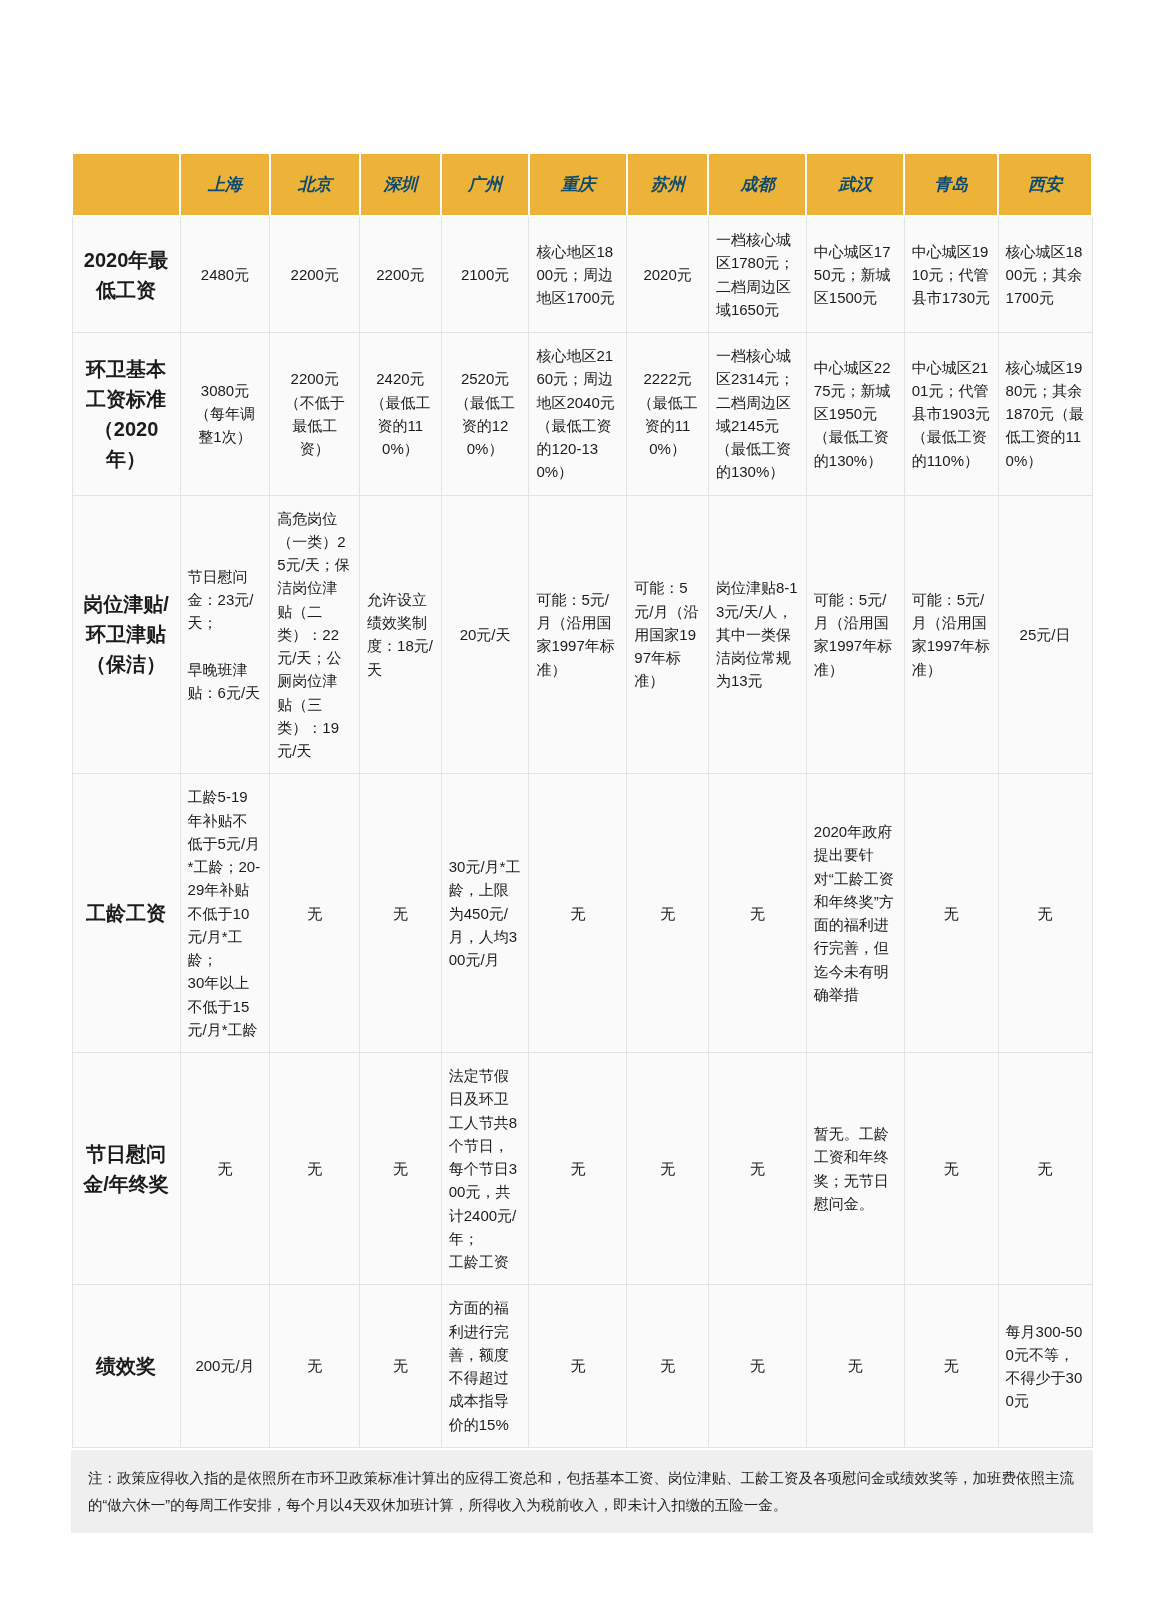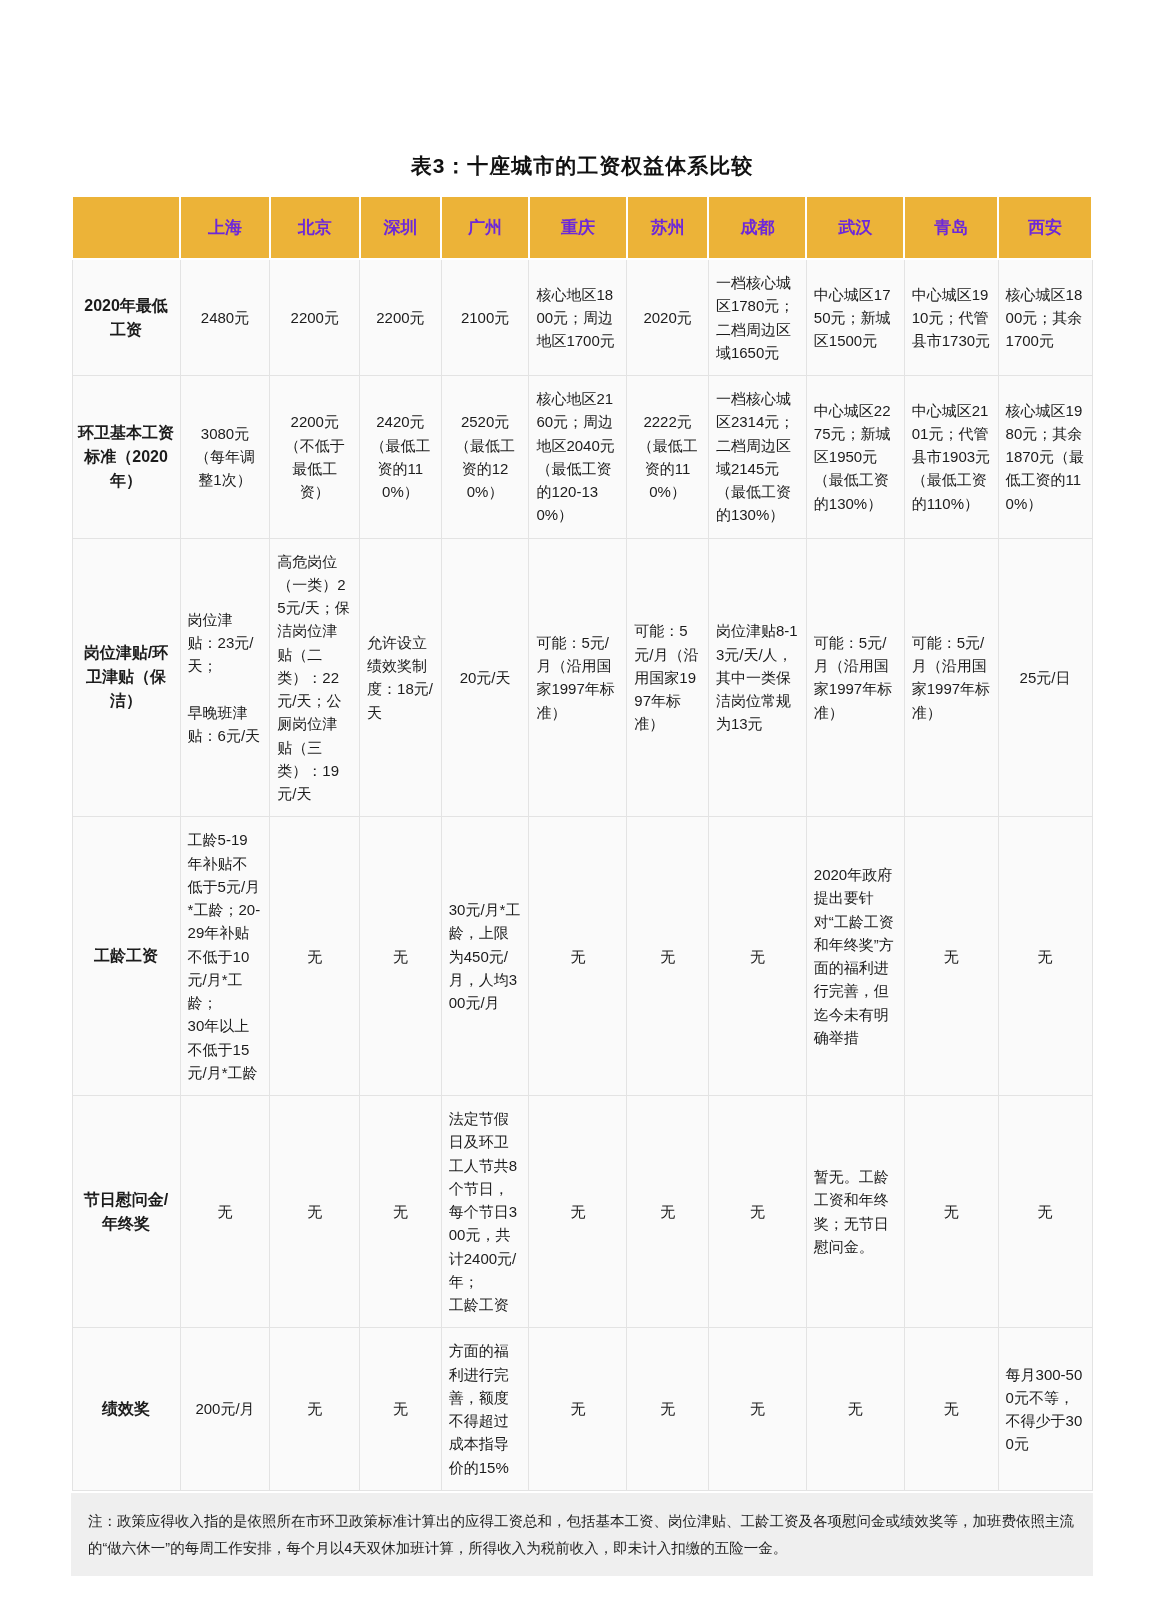--- a/index.html
+++ b/index.html
@@ -4,40 +4,39 @@
 <style>
   :root { --header-bg:#ECB338; --note-bg:#EFEFEF; }
   * { margin:0; padding:0; box-sizing:border-box; }
   html,body { background:#fff; }
   body { font-family:"Liberation Sans","DejaVu Sans",sans-serif; color:#1b1b1b; }
   .page { width:1164px; min-height:1600px; margin:0 auto; background:#fff; padding:152px 71px 40px; }
   .title { font-size:21px; font-weight:bold; text-align:center; letter-spacing:1px; margin-bottom:15px; color:#111; }
   table.cmp { width:100%; border-collapse:collapse; table-layout:fixed; }
   thead th {
     background:var(--header-bg); border:2px solid #fff;
-    font-size:17px; font-weight:bold; padding:19px 3px; color:#6d28d9;
+    font-size:17px; font-weight:bold; padding:19px 3px; color:#0c4a6e;font-style:italic;
   }
   tbody th, tbody td {
     border:1px solid #e3e3e3; background:#fafafa;
     padding:11px 7px; vertical-align:middle; text-align:center;
     font-size:15px; line-height:1.55; white-space:pre-line; word-break:break-all;
   }
-  tbody th { font-weight:bold; font-size:16px; line-height:1.5; padding:11px 5px; }
+  tbody th { font-weight:bold; font-size:20px; line-height:1.5; padding:11px 5px; }
   tbody td.left { text-align:left; }
   .note {
     background:var(--note-bg); margin-top:2px; padding:15px 17px;
     font-size:14.5px; line-height:1.85; color:#1f1f1f; text-align:left;
   }
 </style>
 </head>
 <body>
 
 <div class="page">
 
-  <div class="title">表3：十座城市的工资权益体系比较</div>
 
   <table class="cmp">
     <colgroup>
       <col style="width:10.6%">
         <col style="width:8.8%">
         <col style="width:8.8%">
         <col style="width:8.0%">
       <col style="width:8.6%">
         <col style="width:9.6%">
         <col style="width:8.0%">
@@ -88,21 +87,21 @@
         <td class="left">核心地区2160元；周边地区2040元（最低工资的120-130%）</td>
         <td>2222元
 （最低工资的110%）</td>
         <td class="left">一档核心城区2314元；二档周边区域2145元（最低工资的130%）</td>
         <td class="left">中心城区2275元；新城区1950元（最低工资的130%）</td>
         <td class="left">中心城区2101元；代管县市1903元（最低工资的110%）</td>
         <td class="left">核心城区1980元；其余1870元（最低工资的110%）</td>
       </tr>
       <tr>
         <th>岗位津贴/环卫津贴（保洁）</th>
-        <td class="left">岗位津贴：23元/天；
+        <td class="left">节日慰问金：23元/天；
 
 早晚班津贴：6元/天</td>
         <td class="left">高危岗位（一类）25元/天；保洁岗位津贴（二类）：22元/天；公厕岗位津贴（三类）：19元/天</td>
         <td class="left">允许设立绩效奖制度：18元/天</td>
         <td>20元/天</td>
         <td class="left">可能：5元/月（沿用国家1997年标准）</td>
         <td class="left">可能：5元/月（沿用国家1997年标准）</td>
         <td class="left">岗位津贴8-13元/天/人，其中一类保洁岗位常规为13元</td>
         <td class="left">可能：5元/月（沿用国家1997年标准）</td>
         <td class="left">可能：5元/月（沿用国家1997年标准）</td>

